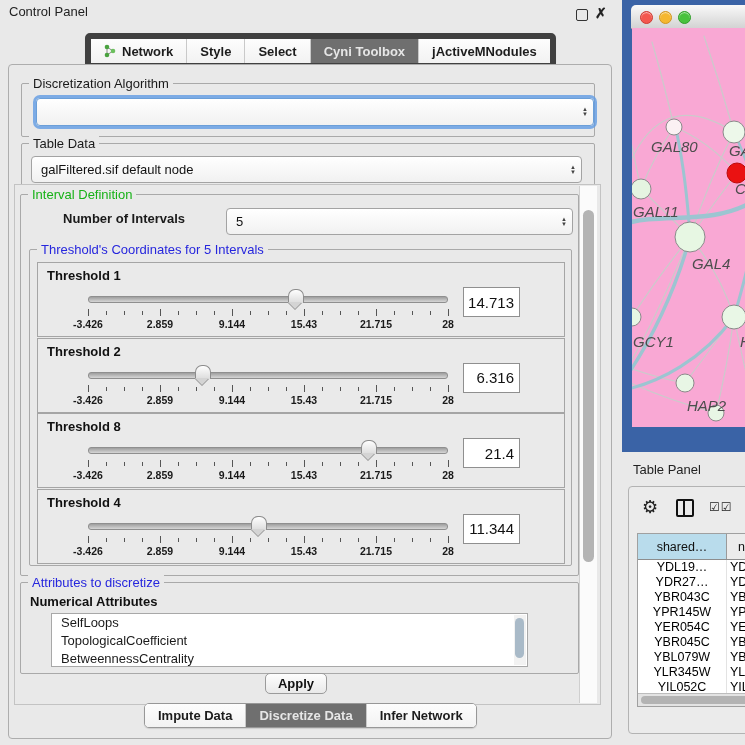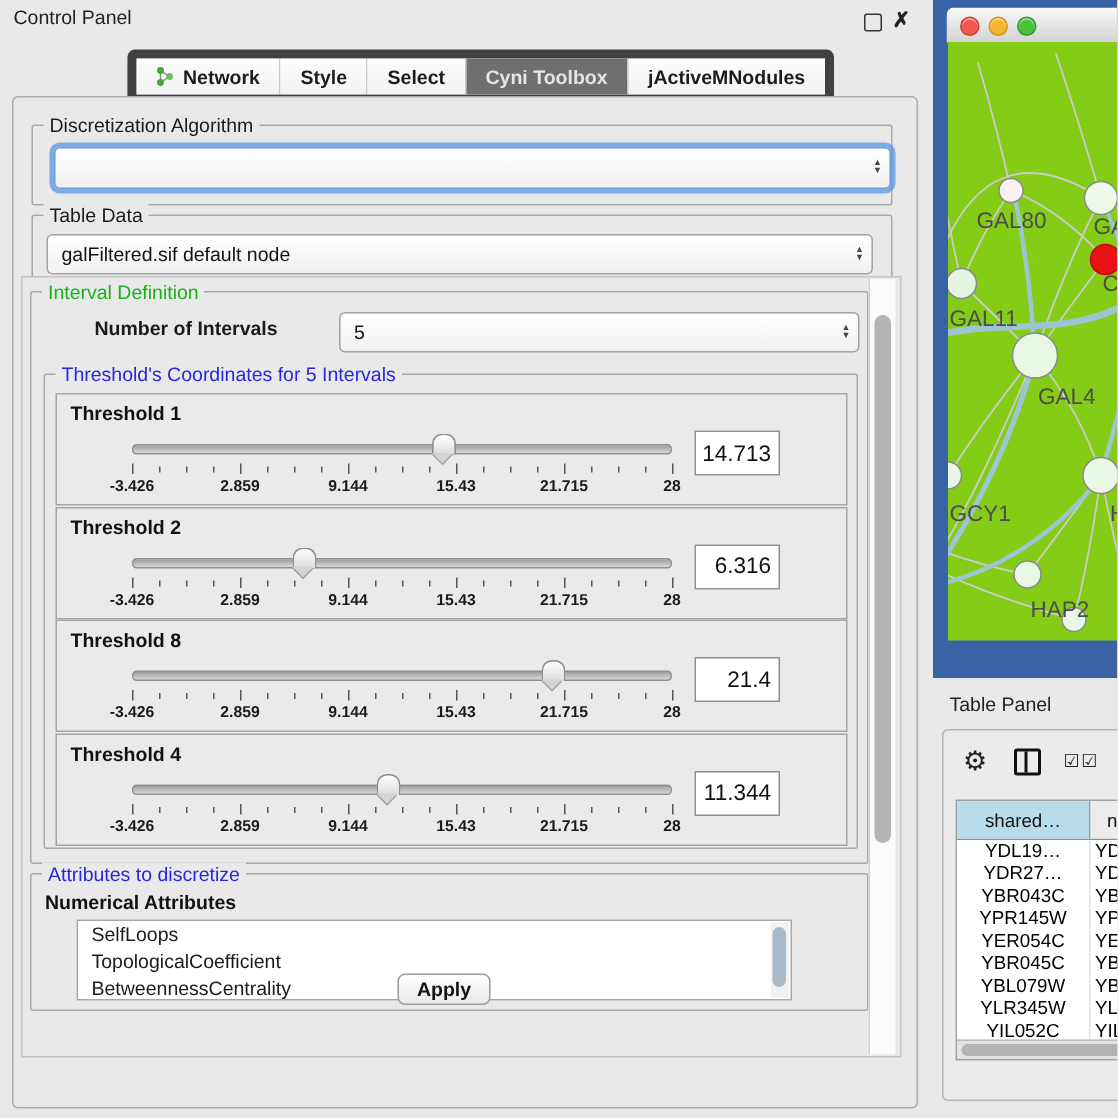--- a/index.html
+++ b/index.html
@@ -60,31 +60,31 @@
   .tlab{position:absolute;transform:translateX(-50%);font-size:10.5px;font-weight:bold;color:#1a1a1a;white-space:nowrap;}
   .tval{position:absolute;left:425px;top:24px;width:50px;height:28px;border:1px solid #8f8f8f;background:#fff;font-family:"Liberation Sans",sans-serif;font-size:15px;text-align:right;padding:0 5px 0 0;color:#111;}
 
   
   #attr-sub{position:absolute;left:9px;top:11px;font-weight:bold;font-size:13px;color:#111;}
   #attr-list{position:absolute;left:30px;top:30px;width:475px;height:52px;background:#fff;border:1px solid #a8a8a8;overflow:hidden;}
   .attr-item{height:18px;line-height:18px;padding-left:9px;font-size:13px;color:#1a1a1a;white-space:nowrap;}
   #attr-scroll{position:absolute;right:1px;top:1px;bottom:1px;width:12px;background:#f2f2f2;}
   #attr-scroll .thumb{position:absolute;left:1px;top:3px;width:9px;height:40px;background:#a9bac8;border-radius:5px;}
 
-  #apply-btn{position:absolute;left:250px;top:464px;width:62px;height:21px;border:1px solid #9b9b9b;border-radius:5px;background:linear-gradient(#fefefe,#e9e9e9);font-family:"Liberation Sans",sans-serif;font-size:13px;font-weight:600;color:#111;}
+  #apply-btn{position:absolute;left:250px;top:488px;width:62px;height:21px;border:1px solid #9b9b9b;border-radius:5px;background:linear-gradient(#fefefe,#e9e9e9);font-family:"Liberation Sans",sans-serif;font-size:13px;font-weight:600;color:#111;}
 
   
   #bottom-tabs{position:absolute;left:135px;top:638px;height:23px;display:flex;border:1px solid #979797;border-radius:5px;background:#fbfbfb;overflow:hidden;box-shadow:0 1px 1px rgba(0,0,0,.12);}
 
   
   #right-side{position:absolute;left:618px;top:0;width:127px;height:745px;background:#e9e9e9;}
   #net-window{position:absolute;left:4px;top:0;width:123px;height:452px;background:#3a63a6;}
   #mac-titlebar{position:absolute;left:9px;top:5px;right:0;height:23px;background:linear-gradient(#f9f9f9,#d3d3d3);border-bottom:1px solid #9f9f9f;border-radius:5px 0 0 0;}
   .light{position:absolute;top:6px;width:11px;height:11px;border-radius:50%;box-shadow:inset 0 1px 1px rgba(255,255,255,.6);}
-  #net-canvas{position:absolute;left:10px;top:28px;width:113px;height:399px;background:#84cc16;overflow:hidden;}
+  #net-canvas{position:absolute;left:10px;top:28px;width:113px;height:399px;background:#f9a8d4;overflow:hidden;font-style:italic;}
   #net-canvas svg{display:block;}
 
   #table-panel{position:absolute;left:0px;top:452px;width:127px;height:293px;background:#e9e9e9;}
   #tp-title{position:absolute;left:15px;top:10px;font-size:13px;color:#222;}
   #tp-inner{position:absolute;left:10px;top:34px;width:130px;height:246px;border:1px solid #b3b3b3;border-radius:4px;background:#ebebeb;}
   #tp-toolbar{position:absolute;left:0;top:4px;right:0;height:32px;}
   #gear-ico{position:absolute;left:13px;top:5px;font-size:18px;color:#222;}
   #col-ico{position:absolute;left:47px;top:8px;width:14px;height:14px;border:2px solid #111;border-radius:2px;}
   #col-ico:after{content:"";position:absolute;left:5px;top:0;bottom:0;width:2px;background:#111;}
   #check-icos{position:absolute;left:80px;top:9px;font-size:12px;color:#222;letter-spacing:1px;}
@@ -352,20 +352,31 @@
           </div>
         </div>
 
         <button id="apply-btn">Apply</button>
 
         <div id="vscroll">
             <div class="thumb"></div>
           </div>
       </div>
 
+      <div id="bottom-tabs">
+          <div class="tab">
+            <span>Impute Data</span>
+          </div>
+          <div class="tab sel">
+            <span>Discretize Data</span>
+          </div>
+          <div class="tab">
+            <span>Infer Network</span>
+          </div>
+        </div>
     </div>
 
   </div>
 
   <div id="right-side">
 
     <div id="net-window">
       <div id="mac-titlebar">
         <div class="light" style="left: 9px; background: rgb(244, 87, 78); border: 1px solid rgb(204, 58, 50);" id="light-red"></div>
         <div class="light" style="left: 28px; background: rgb(245, 183, 47); border: 1px solid rgb(208, 149, 31);" id="light-yellow"></div>

